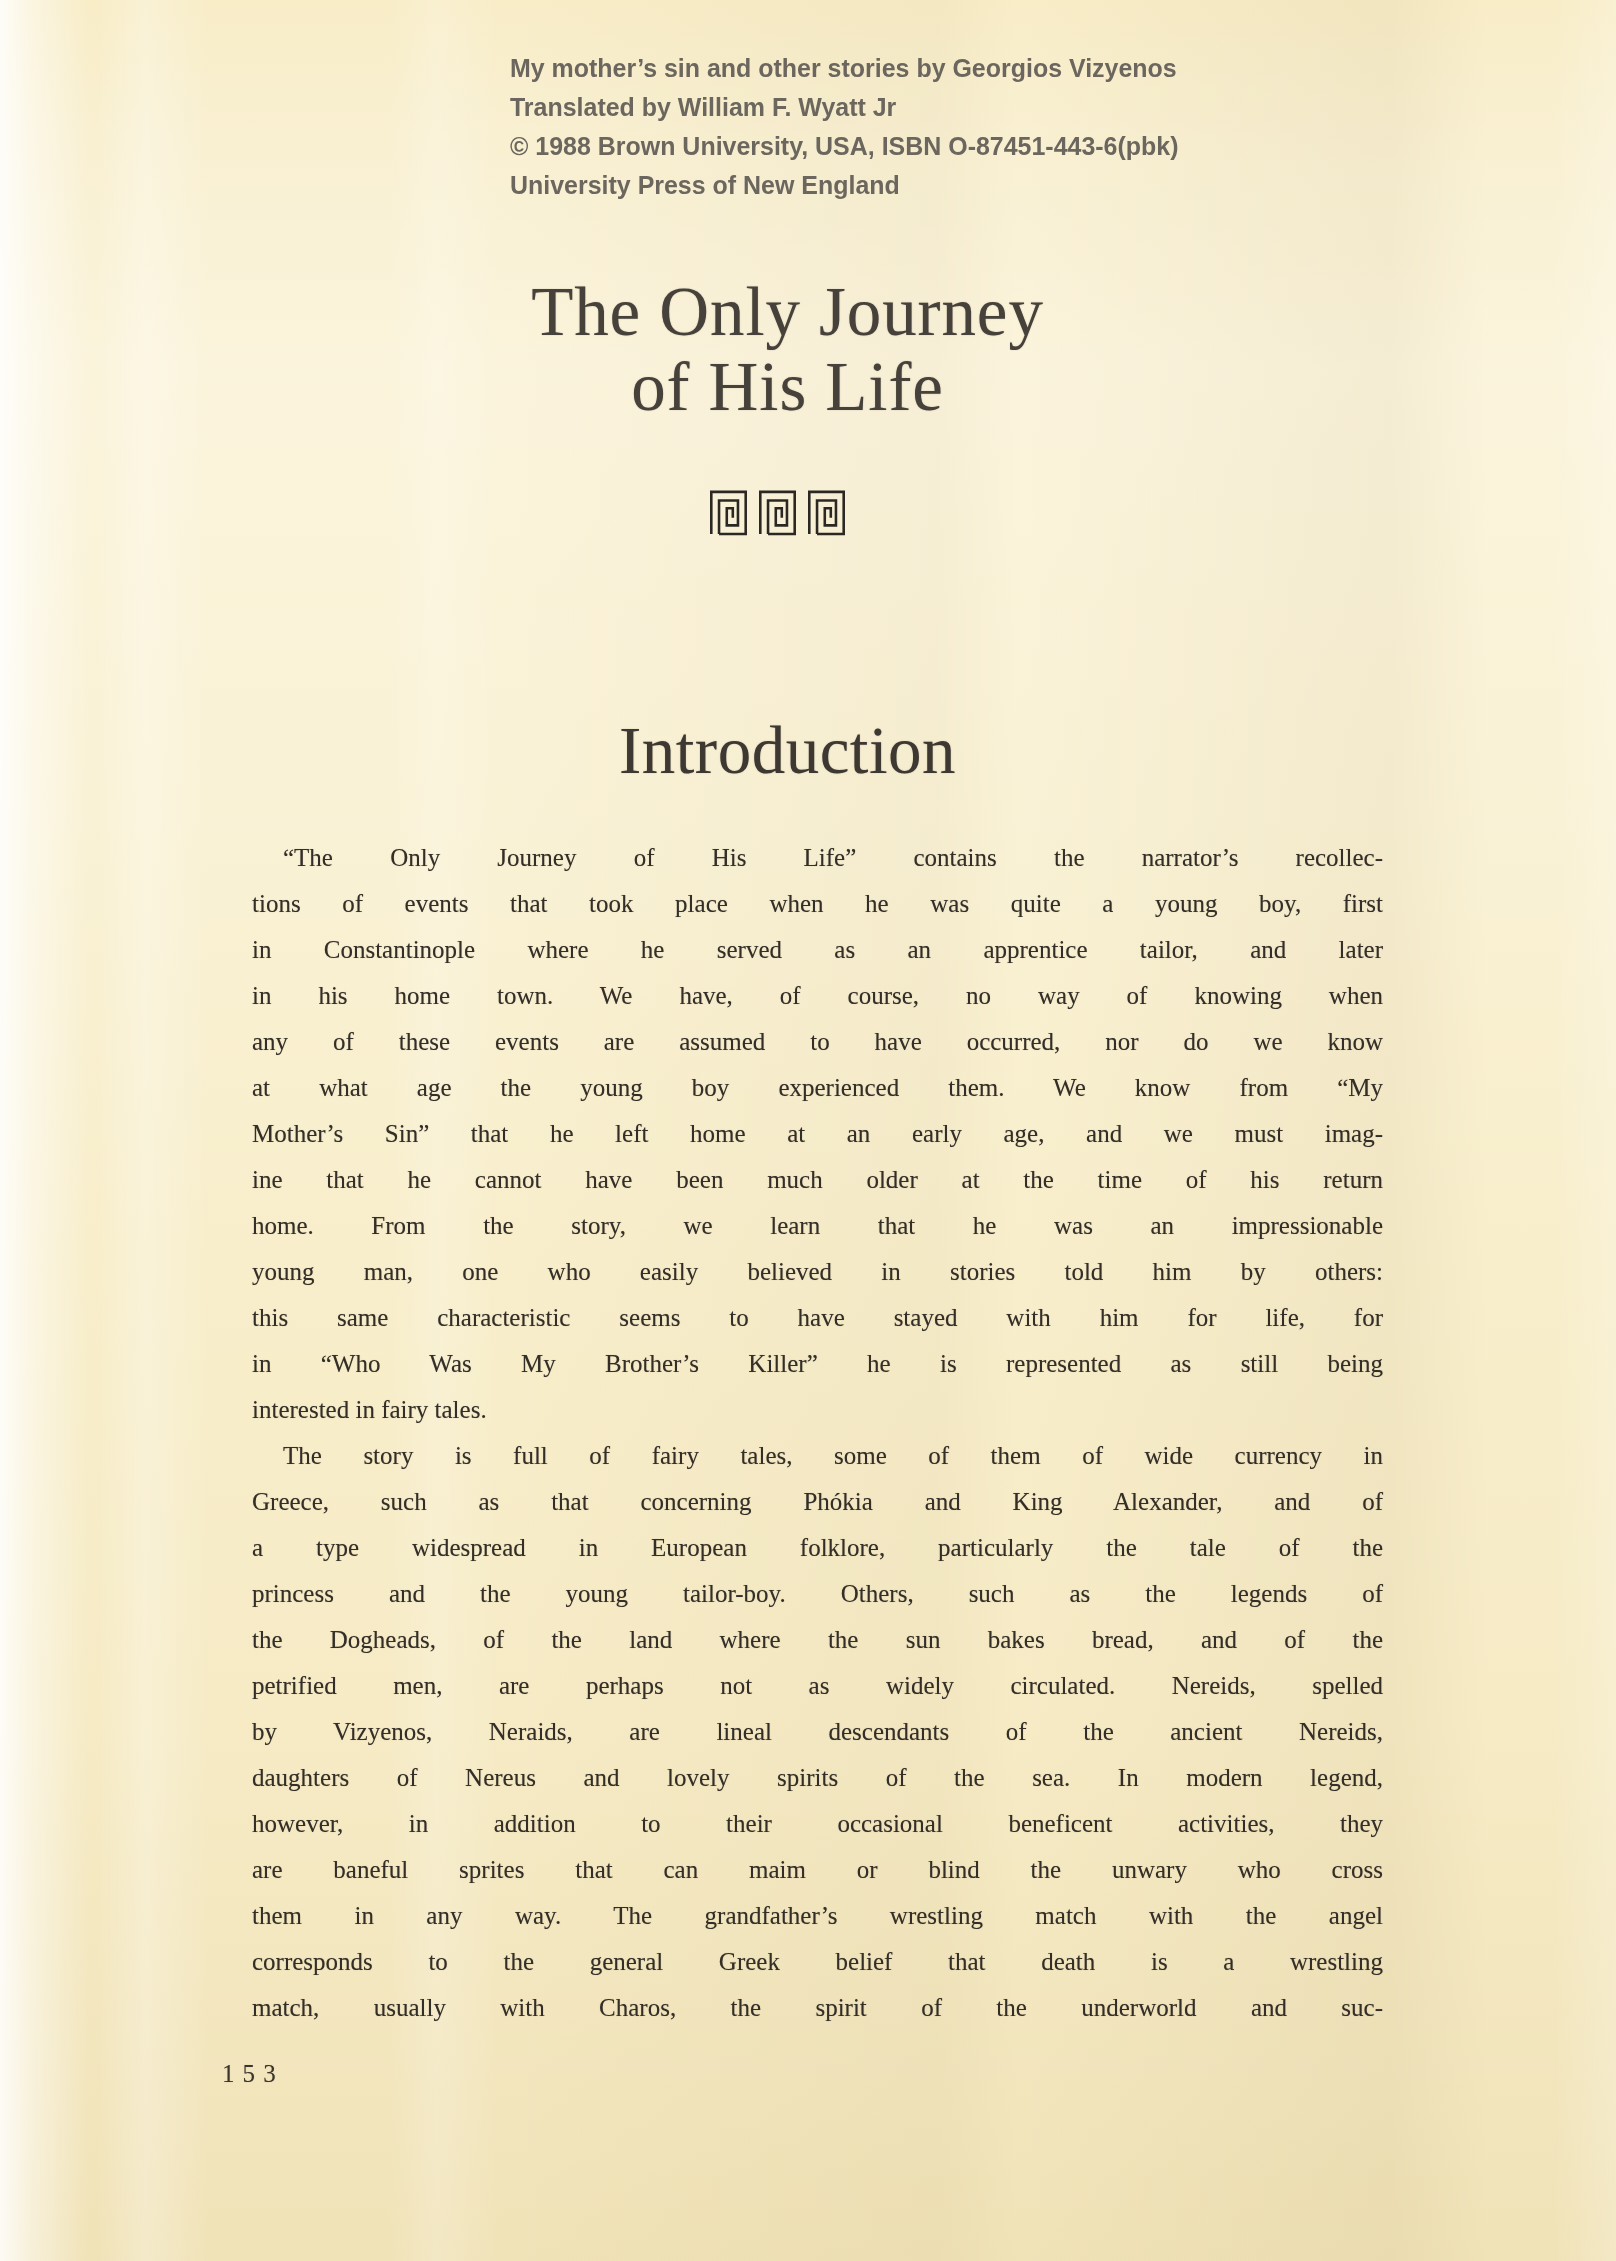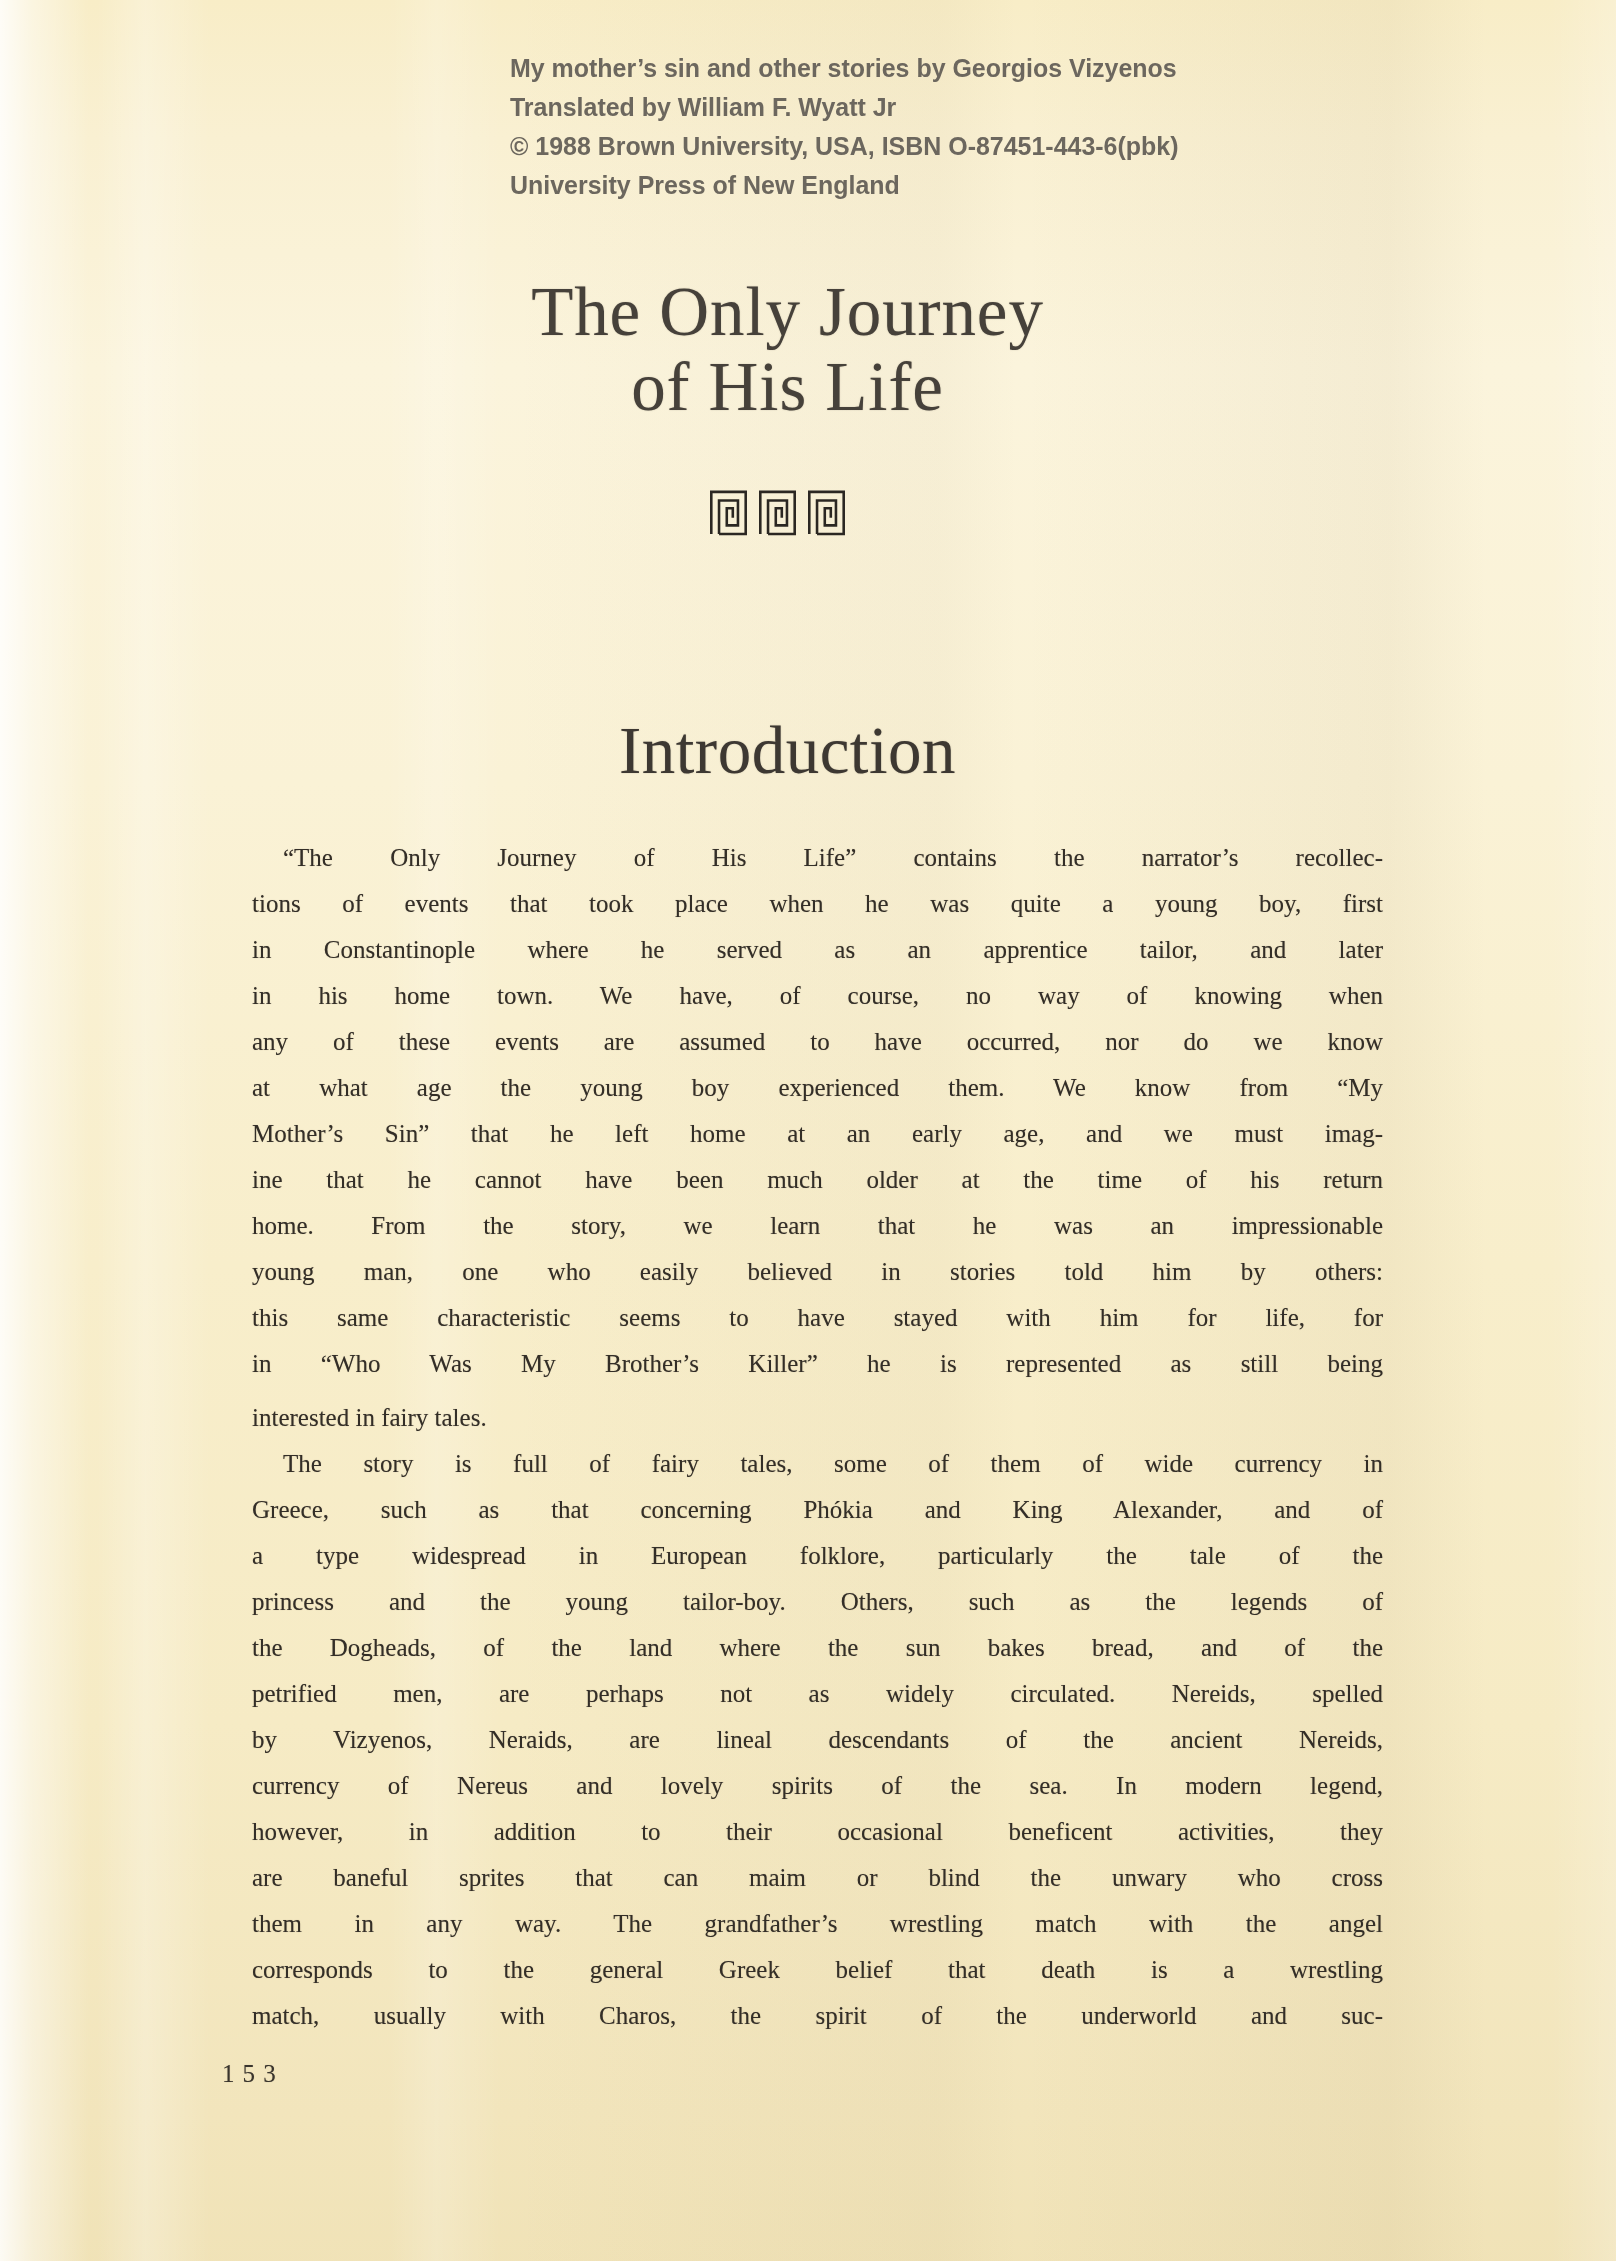--- a/index.html
+++ b/index.html
@@ -84,21 +84,21 @@
     color: #332e27;
     text-shadow: 0 0 0.9px rgba(60,50,40,0.35);
   }
   .bodyline {
     height: 46px;
     line-height: 46px;
     text-align: justify;
     text-align-last: justify;
   }
   .bodyline.indent { text-indent: 31px; }
-  .bodyline.short { text-align-last: left; margin-top: 8px; }
+  .bodyline.short { text-align-last: left; }
 
   .page-number {
     position: absolute;
     left: 222px;
     width: 1131px;
     top: 2060px;
     font-size: 25px;
     color: #3a352d;
     letter-spacing: 8.1px;
     text-shadow: 0 0 0.9px rgba(60,50,40,0.3);
@@ -149,21 +149,21 @@
       <div class="bodyline">this same characteristic seems to have stayed with him for life, for</div>
       <div class="bodyline">in “Who Was My Brother’s Killer” he is represented as still being</div>
       <div class="bodyline short">interested in fairy tales.</div>
       <div class="bodyline indent">The story is full of fairy tales, some of them of wide currency in</div>
       <div class="bodyline">Greece, such as that concerning Phókia and King Alexander, and of</div>
       <div class="bodyline">a type widespread in European folklore, particularly the tale of the</div>
       <div class="bodyline">princess and the young tailor-boy. Others, such as the legends of</div>
       <div class="bodyline">the Dogheads, of the land where the sun bakes bread, and of the</div>
       <div class="bodyline">petrified men, are perhaps not as widely circulated. Nereids, spelled</div>
       <div class="bodyline">by Vizyenos, Neraids, are lineal descendants of the ancient Nereids,</div>
-      <div class="bodyline">currency of Nereus and lovely spirits of the sea. In modern legend,</div>
+      <div class="bodyline">daughters of Nereus and lovely spirits of the sea. In modern legend,</div>
       <div class="bodyline">however, in addition to their occasional beneficent activities, they</div>
       <div class="bodyline">are baneful sprites that can maim or blind the unwary who cross</div>
       <div class="bodyline">them in any way. The grandfather’s wrestling match with the angel</div>
       <div class="bodyline">corresponds to the general Greek belief that death is a wrestling</div>
       <div class="bodyline">match, usually with Charos, the spirit of the underworld and suc-</div>
     </div>
 
   <div class="page-number">153</div>
 
 </div>

